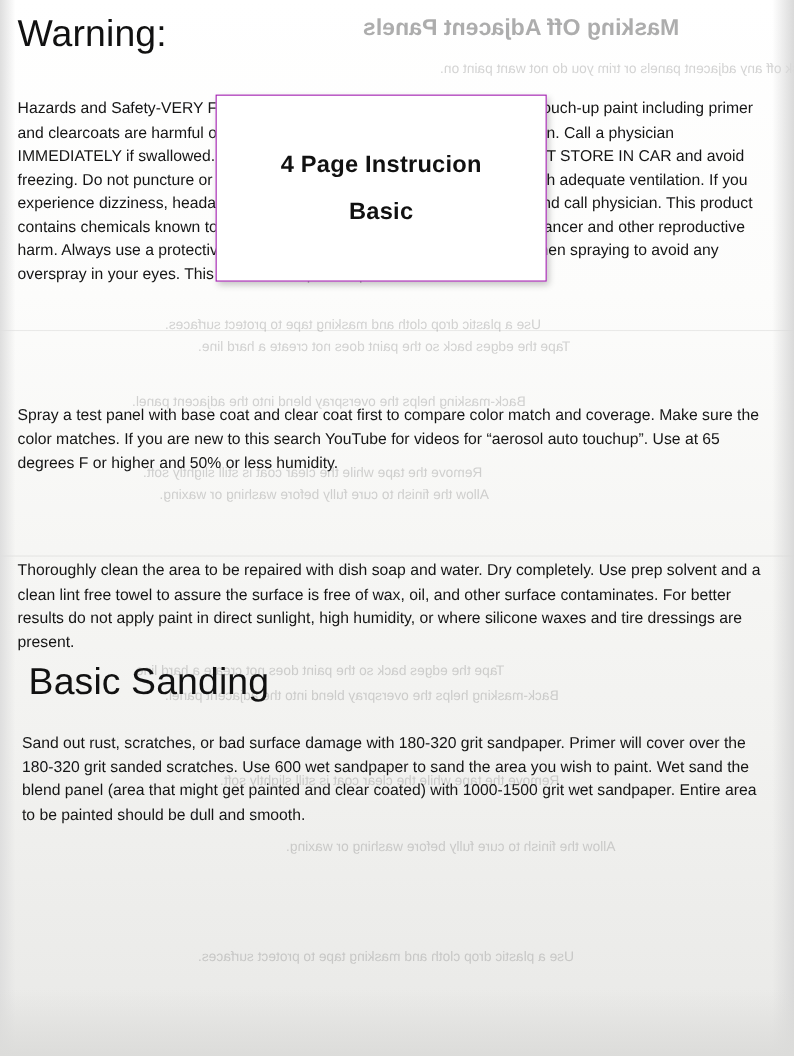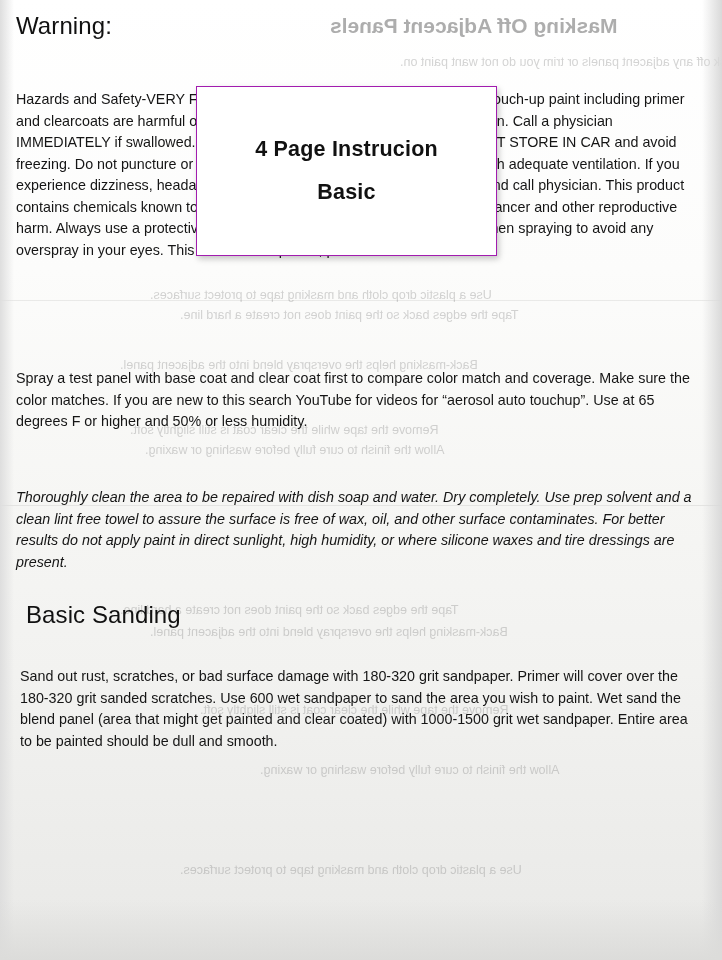--- a/index.html
+++ b/index.html
@@ -66,21 +66,21 @@
 
   
   .content {
     position: absolute;
     inset: 0;
   }
   h2.section {
     position: absolute;
     margin: 0;
     font-weight: normal;
-    font-size: 24px;
+    font-size: 34px;
     letter-spacing: 0.1px;
     color: #111;
   }
   p.body {
     position: absolute;
     margin: 0;
     font-size: 14.3px;
     line-height: 21.5px;
     color: #151515;
   }
@@ -140,21 +140,21 @@
   <div class="scanband" style="top:300px;"></div>
   <div class="scanband" style="top:505px;"></div>
 
   <div class="content">
 
     <h2 class="section" style="left:16px; top:12px;">Warning:</h2>
     <p class="body" style="left:16px; top:89px; width:672px;">Hazards and Safety-VERY FLAMMABLE. Use in a well ventilated area. All touch-up paint including primer and clearcoats are harmful or fatal if swallowed. Keep out of reach of children. Call a physician IMMEDIATELY if swallowed. Do not store above 120F or below 20F. DO NOT STORE IN CAR and avoid freezing. Do not puncture or incinerate. See can for proper disposal. Use with adequate ventilation. If you experience dizziness, headache or nausea, stop product use immediately and call physician. This product contains chemicals known to the State of California to cause birth defects, cancer and other reproductive harm. Always use a protective paint respirator and WEAR safety goggles when spraying to avoid any overspray in your eyes. This includes the primer, paint and clearcoat.</p>
 
     <p class="body" style="left:16px; top:368px; width:676px;">Spray a test panel with base coat and clear coat first to compare color match and coverage. Make sure the color matches.  If you are new to this search YouTube for videos for “aerosol auto touchup”.  Use at 65 degrees F or higher and 50% or less humidity.</p>
 
-    <p class="body" style="left:16px; top:487px; width:676px;font-style:italic;">Thoroughly clean the area to be repaired with dish soap and water.  Dry completely. Use prep solvent and a clean lint free towel to assure the surface is free of wax, oil, and other surface contaminates. For better results do not apply paint in direct sunlight, high humidity, or where silicone waxes and tire dressings are present.</p>
+    <p class="body" style="left:16px; top:509px; width:676px;">Thoroughly clean the area to be repaired with dish soap and water.  Dry completely. Use prep solvent and a clean lint free towel to assure the surface is free of wax, oil, and other surface contaminates. For better results do not apply paint in direct sunlight, high humidity, or where silicone waxes and tire dressings are present.</p>
 
     <h2 class="section" style="left:16px; top:601px;margin-left:10px;">Basic Sanding</h2>
     <p class="body" style="left:20px; top:666px; width:672px;">Sand out rust, scratches, or bad surface damage with 180-320 grit sandpaper. Primer will cover over the 180-320 grit sanded scratches. Use 600 wet sandpaper to sand the area you wish to paint. Wet sand the blend panel (area that might get painted and clear coated) with 1000-1500 grit wet sandpaper. Entire area to be painted should be dull and smooth.</p>
   </div>
 
   <div class="sticker">
     <div class="sticker-line">4 Page Instrucion</div>
     <div class="sticker-line">Basic</div>
   </div>
 

